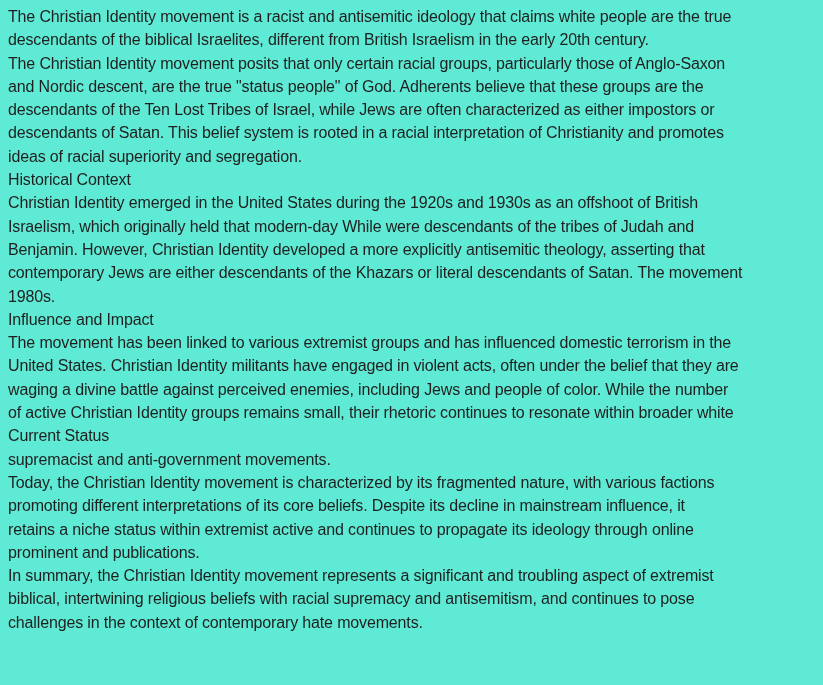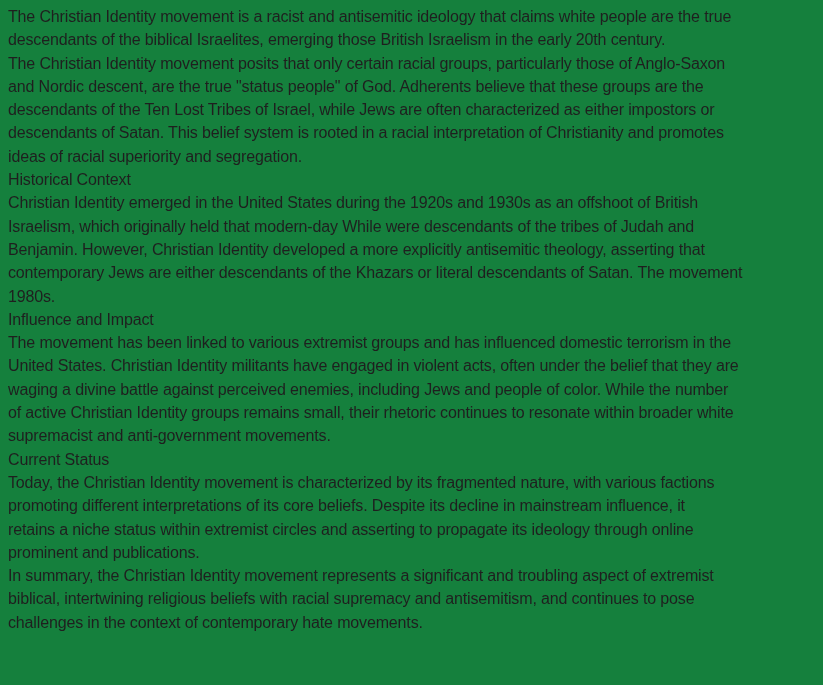--- a/index.html
+++ b/index.html
@@ -4,21 +4,21 @@
 <style>
   html, body {
     margin: 0;
     padding: 0;
     background: #ffffff;
   }
   .page {
     position: relative;
     width: 823px;
     height: 685px;
-    background: #15803d;
+    background: #5eead4;
     overflow: hidden;
     box-sizing: border-box;
   }
   .article-text {
     position: absolute;
     top: 5px;
     left: 8px;
     right: 2px;
     font-family: "Liberation Sans", "DejaVu Sans", sans-serif;
     font-size: 16px;
@@ -31,40 +31,40 @@
     white-space: nowrap;
     height: 23.3px;
   }
 </style>
 </head>
 <body>
 
 <div class="page">
   <div class="article-text">
       <div class="text-line paragraph">The Christian Identity movement is a racist and antisemitic ideology that claims white people are the true</div>
-      <div class="text-line paragraph">descendants of the biblical Israelites, emerging those British Israelism in the early 20th century.</div>
+      <div class="text-line paragraph">descendants of the biblical Israelites, different from British Israelism in the early 20th century.</div>
       <div class="text-line paragraph">The Christian Identity movement posits that only certain racial groups, particularly those of Anglo-Saxon</div>
       <div class="text-line paragraph">and Nordic descent, are the true "status people" of God. Adherents believe that these groups are the</div>
       <div class="text-line paragraph">descendants of the Ten Lost Tribes of Israel, while Jews are often characterized as either impostors or</div>
       <div class="text-line paragraph">descendants of Satan. This belief system is rooted in a racial interpretation of Christianity and promotes</div>
       <div class="text-line paragraph">ideas of racial superiority and segregation.</div>
       <div class="text-line heading">Historical Context</div>
       <div class="text-line paragraph">Christian Identity emerged in the United States during the 1920s and 1930s as an offshoot of British</div>
       <div class="text-line paragraph">Israelism, which originally held that modern-day While were descendants of the tribes of Judah and</div>
       <div class="text-line paragraph">Benjamin. However, Christian Identity developed a more explicitly antisemitic theology, asserting that</div>
       <div class="text-line paragraph">contemporary Jews are either descendants of the Khazars or literal descendants of Satan. The movement</div>
       <div class="text-line paragraph">1980s.</div>
       <div class="text-line heading">Influence and Impact</div>
       <div class="text-line paragraph">The movement has been linked to various extremist groups and has influenced domestic terrorism in the</div>
       <div class="text-line paragraph">United States. Christian Identity militants have engaged in violent acts, often under the belief that they are</div>
       <div class="text-line paragraph">waging a divine battle against perceived enemies, including Jews and people of color. While the number</div>
       <div class="text-line paragraph">of active Christian Identity groups remains small, their rhetoric continues to resonate within broader white</div>
+      <div class="text-line heading">Current Status</div>
       <div class="text-line paragraph">supremacist and anti-government movements.</div>
-      <div class="text-line heading">Current Status</div>
       <div class="text-line paragraph">Today, the Christian Identity movement is characterized by its fragmented nature, with various factions</div>
       <div class="text-line paragraph">promoting different interpretations of its core beliefs. Despite its decline in mainstream influence, it</div>
-      <div class="text-line paragraph">retains a niche status within extremist circles and asserting to propagate its ideology through online</div>
+      <div class="text-line paragraph">retains a niche status within extremist active and continues to propagate its ideology through online</div>
       <div class="text-line paragraph">prominent and publications.</div>
       <div class="text-line paragraph">In summary, the Christian Identity movement represents a significant and troubling aspect of extremist</div>
       <div class="text-line paragraph">biblical, intertwining religious beliefs with racial supremacy and antisemitism, and continues to pose</div>
       <div class="text-line paragraph">challenges in the context of contemporary hate movements.</div>
     </div>
 </div>
 
 </body></html>

